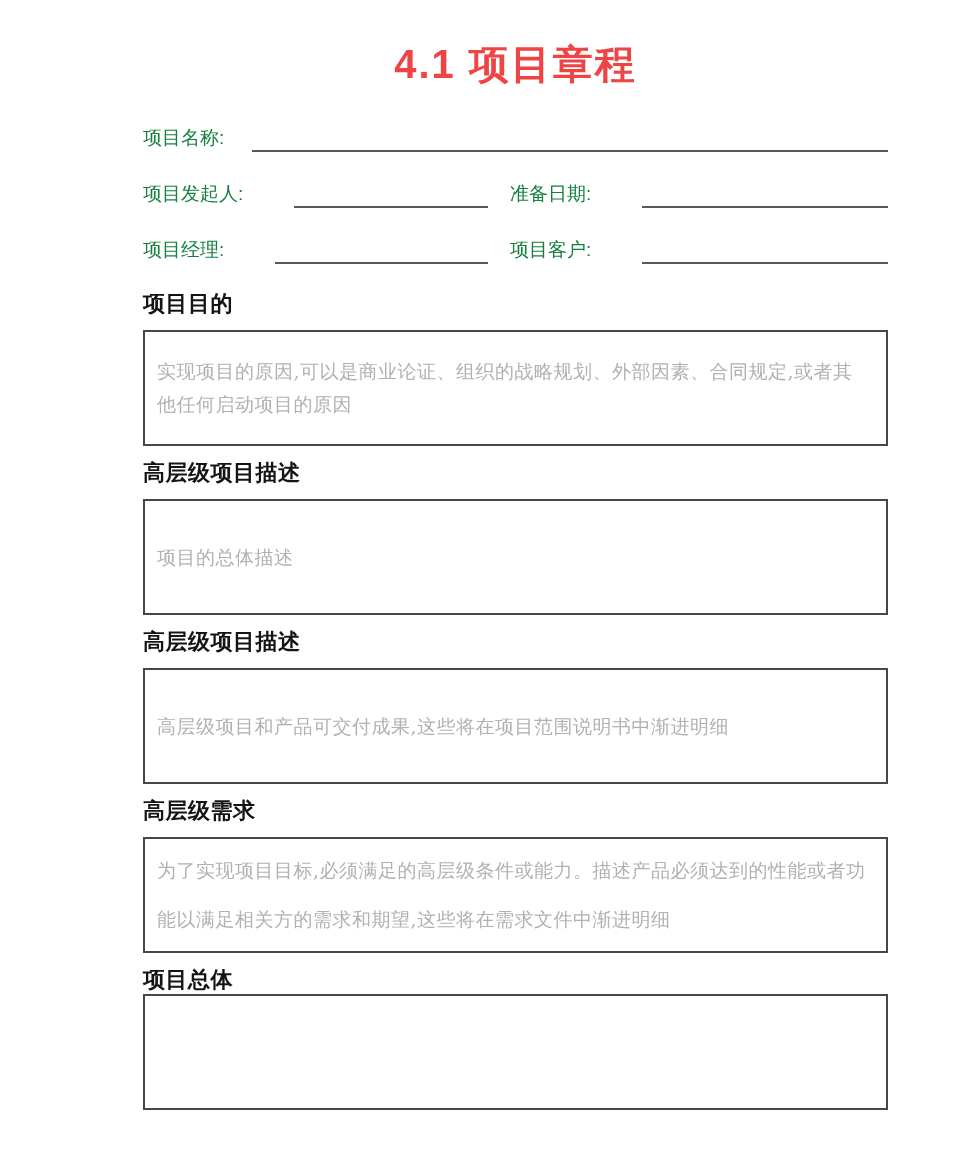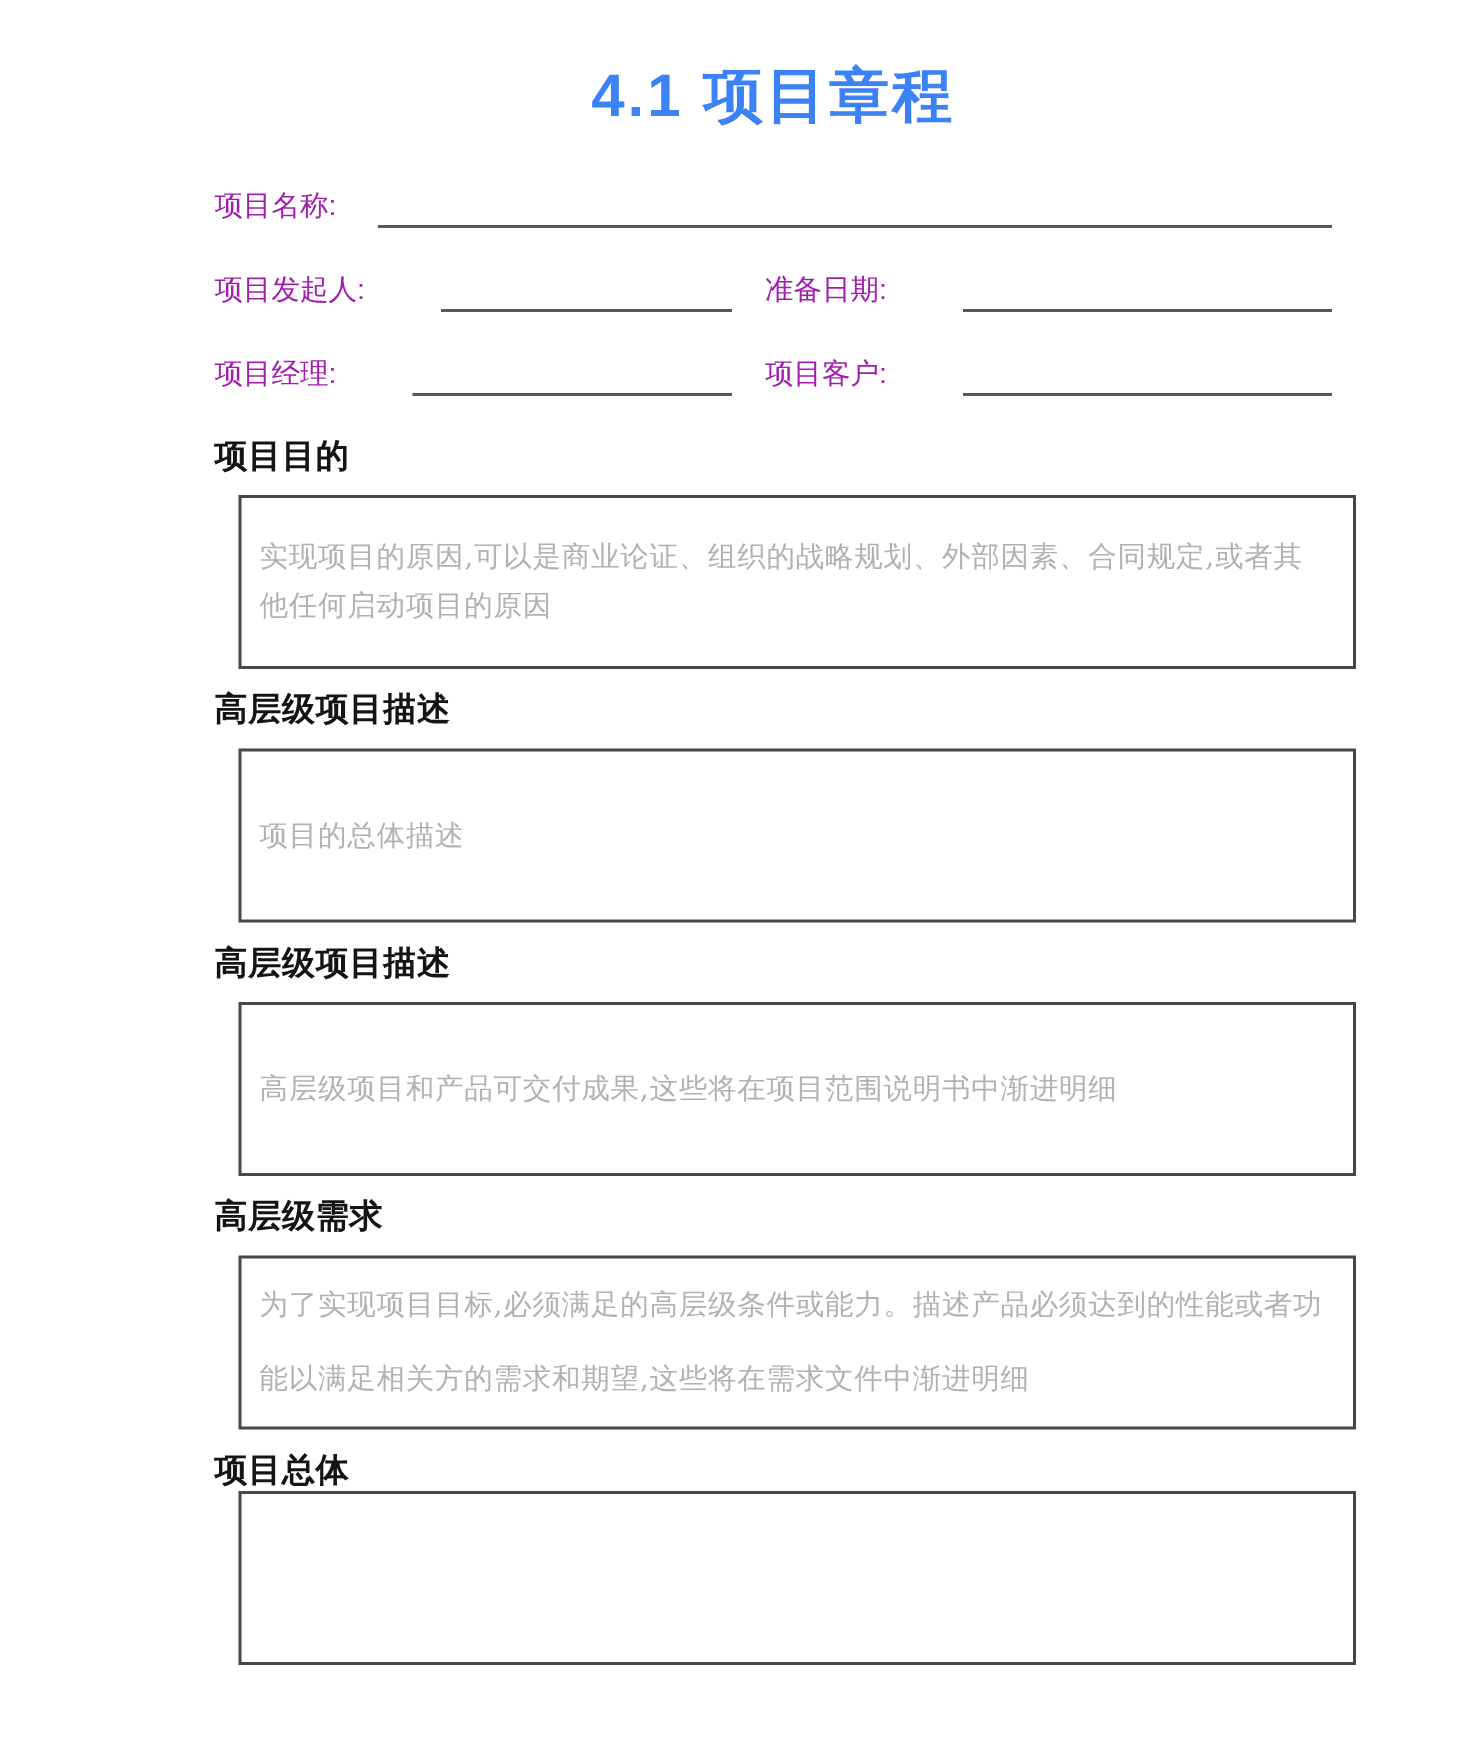--- a/index.html
+++ b/index.html
@@ -9,53 +9,52 @@
     font-family:"Liberation Sans","DejaVu Sans",sans-serif;
     color:#1a1a1a;
   }
   .page { padding:38px 90px 0 143px; width:978px; }
   .content { width:745px; }
 
   
   .title {
     width:745px; text-align:center;
     font-size:40px; font-weight:bold; letter-spacing:2px;
-    line-height:52px; color:#3b82f6;
+    line-height:52px; color:#ef4444;
     margin-bottom:34px;
   }
 
   
   .row { display:flex; align-items:flex-end; margin-top:28px; }
   .row.first { margin-top:0; }
   .cols {
     display:grid; grid-template-columns:345px 378px; column-gap:22px;
     margin-top:28px;
   }
   .cell { display:flex; align-items:flex-end;gap:41px; }
-  .flabel { font-size:19px; line-height:28px; white-space:nowrap; color:#a21caf; }
+  .flabel { font-size:19px; line-height:28px; white-space:nowrap; color:#15803d; }
   .uline {
     flex:1; height:24px; margin-left:10px;
     border-bottom:2px solid #595959;
   }
   .row.first .uline { margin-left:28px; }
 
   
   .block { margin-top:15px; }
   .block.first-block { margin-top:28px; }
   .block h2 {
     font-size:22px; font-weight:600; line-height:24px;
     color:#141414; margin-bottom:14px; letter-spacing:0.5px;
   }
   .block.last-block h2 { margin-bottom:2px; }
   .textbox {
     width:745px; height:116px;
     border:2px solid #474747; background:#fff;
     display:flex; align-items:center;
     padding:0 14px 0 12px;
-    margin-left:16px;
   }
   .ph {
     font-family:"DejaVu Serif","Liberation Serif",serif;
     font-size:19px; line-height:1.72; letter-spacing:0.5px;
     color:#b1b1b1;
   }
   .tall .ph { line-height:2.6; }
 </style>
 </head>
 <body>

